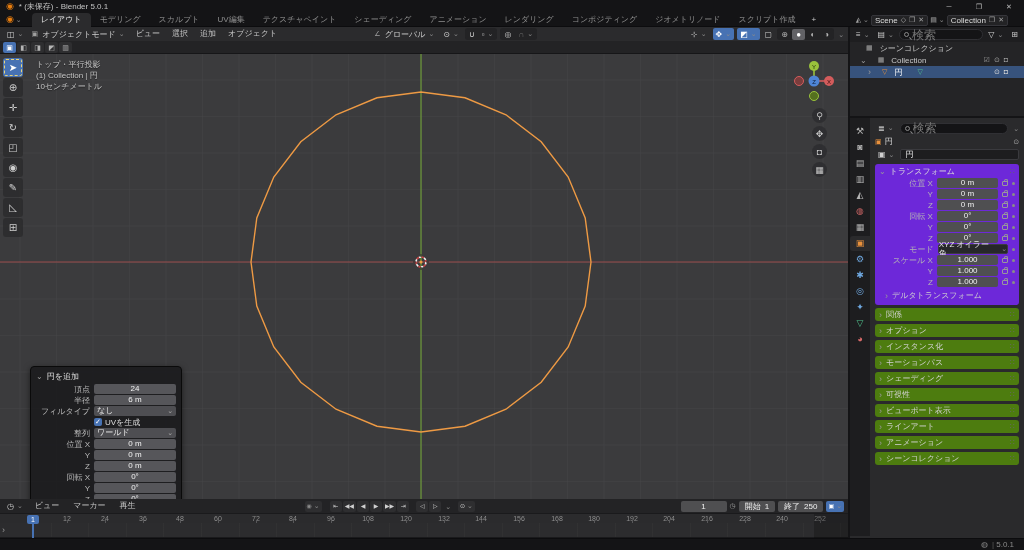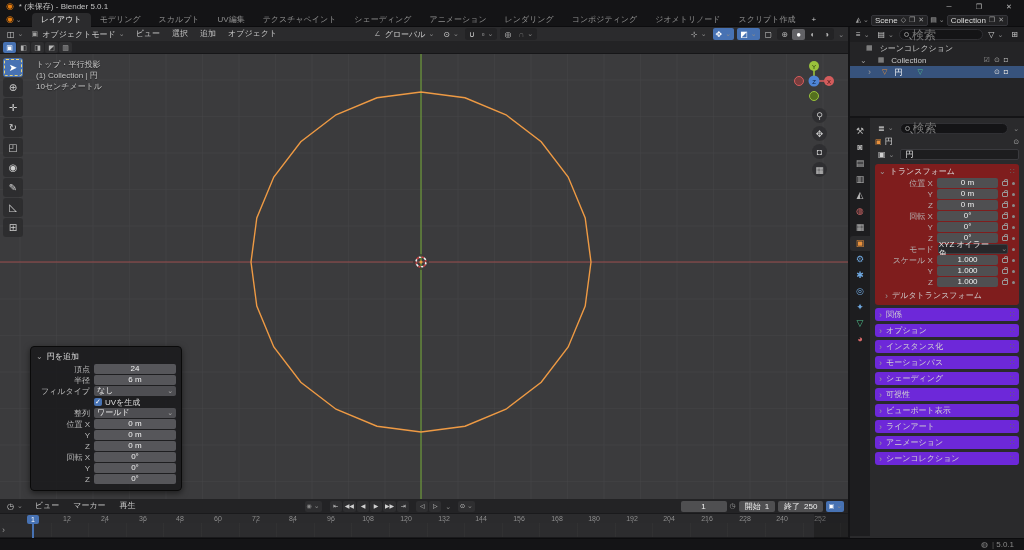--- a/index.html
+++ b/index.html
@@ -42,21 +42,21 @@
   #view-info{left:36px;top:5px;color:#c6c6c6;text-shadow:0 1px 1px #00000088;line-height:11px}
   
   #toolbar{left:3px;top:4px;display:flex;flex-direction:column;gap:1px}
   .tool-btn{width:20px;height:19px;background:#2c2c2ee6;border-radius:3px;color:#cfcfcf;display:flex;align-items:center;justify-content:center;font-size:10px}
   .tool-btn.active{background:#4772b3;color:#fff;outline:1px dashed #e8d37a;outline-offset:-2px}
   
   #gizmo{left:791px;top:4px}
   .nav-col{left:812px;top:54px;display:flex;flex-direction:column;gap:3px}
   .nav-btn{width:15px;height:15px;border-radius:50%;background:#2c2c2ecc;color:#c5c5c5;display:flex;align-items:center;justify-content:center;font-size:9px}
   
-  #op-panel{left:30px;top:292px;width:152px;background:#1d1d1ff0;border:1px solid #0a0a0a;border-radius:4px;padding:3px 5px 5px 5px;box-shadow:0 2px 6px #0008}
+  #op-panel{left:30px;top:312px;width:152px;background:#1d1d1ff0;border:1px solid #0a0a0a;border-radius:4px;padding:3px 5px 5px 5px;box-shadow:0 2px 6px #0008}
   #op-panel .hdr{color:#e0e0e0;display:flex;align-items:center;height:12px;margin-bottom:2px}
   .oprow{display:flex;align-items:center;height:10px;margin-bottom:1px}
   .oplabel{width:54px;text-align:right;color:#b9b9b9;margin-right:4px;white-space:nowrap}
   .opfield{flex:1;background:#56565a;border-radius:2px;height:10px;color:#f2f2f2;text-align:center;line-height:10px}
   .opdd{flex:1;background:#4e4e52;border-radius:2px;height:10px;color:#e8e8e8;display:flex;align-items:center;padding:0 3px;line-height:10px}
   .opdd::after{content:"⌄";margin-left:auto;font-size:7px;color:#aaa;line-height:4px}
   .checkbox{width:8px;height:8px;background:#4772b3;border-radius:2px;color:#fff;font-size:7px;line-height:8px;text-align:center;margin-right:3px}
   
   #timeline{top:499px;left:0;width:848px;height:39px;background:#232325}
   #tl-header{height:15px;display:flex;align-items:center;padding:0 4px;gap:2px;border-bottom:1px solid #1a1a1c}
@@ -86,23 +86,23 @@
   
   #properties{display:flex;height:418px}
   #ptabs{width:20px;background:#1d1d1f;display:flex;flex-direction:column;align-items:center;padding-top:6px;gap:1px}
   .ptab{width:20px;height:15px;display:flex;align-items:center;justify-content:center}
   .ptab.active{background:#2a2a2c;border-radius:3px 0 0 3px}
   .ptab-g{font-size:9px;line-height:9px}
   #pcontent{flex:1;padding:3px 5px;display:flex;flex-direction:column;overflow:hidden}
   #prop-header{display:flex;align-items:center;gap:3px;height:14px}
   .crumb{display:flex;align-items:center;gap:3px;height:13px;color:#dcdcdc}
   .name-field{flex:1;background:#1d1d1f;border:1px solid #3a3a3e;border-radius:2px;height:11px;color:#efefef;display:flex;align-items:center;padding:0 4px}
-  .panel{background:#7f1d1d;border-radius:3px;margin-top:3px;padding:2px 4px 4px 4px}
+  .panel{background:#6d28d9;border-radius:3px;margin-top:3px;padding:2px 4px 4px 4px}
   .panel-h{display:flex;align-items:center;height:11px;color:#dadada}
-  .cpanel{background:#6d28d9;border-radius:3px;margin-top:3px;height:13px;display:flex;align-items:center;padding:0 4px;color:#d2d2d2}
+  .cpanel{background:#4d7c0f;border-radius:3px;margin-top:3px;height:13px;display:flex;align-items:center;padding:0 4px;color:#d2d2d2}
   .prow{display:flex;align-items:center;height:10px;margin-top:1px}
   .plabel{width:56px;text-align:right;color:#b5b5b5;margin-right:4px;white-space:nowrap}
   .pfield{width:64px;background:#4f4f51;border-radius:2px;height:10px;color:#f0f0f0;text-align:center;line-height:10px}
   .pdd{width:72px;background:#27272a;border:1px solid #3c3c40;border-radius:2px;height:10px;color:#e5e5e5;display:flex;align-items:center;justify-content:center;gap:3px;line-height:9px}
   .lock{width:6px;height:5px;border:1px solid #999;border-radius:1px;margin-left:4px;position:relative}
   .lock::before{content:"";position:absolute;top:-3px;left:1px;width:2px;height:2px;border:1px solid #999;border-bottom:none;border-radius:2px 2px 0 0}
   .anim-dot{width:3px;height:3px;border-radius:50%;background:#8a8a8a;margin-left:4px}
   .subpanel{display:flex;align-items:center;height:11px;margin-top:3px;color:#cfcfcf;padding-left:6px}
   
   #statusbar{top:538px;left:0;width:1024px;height:12px;background:#141416;display:flex;align-items:center;border-top:1px solid #0c0c0e}

